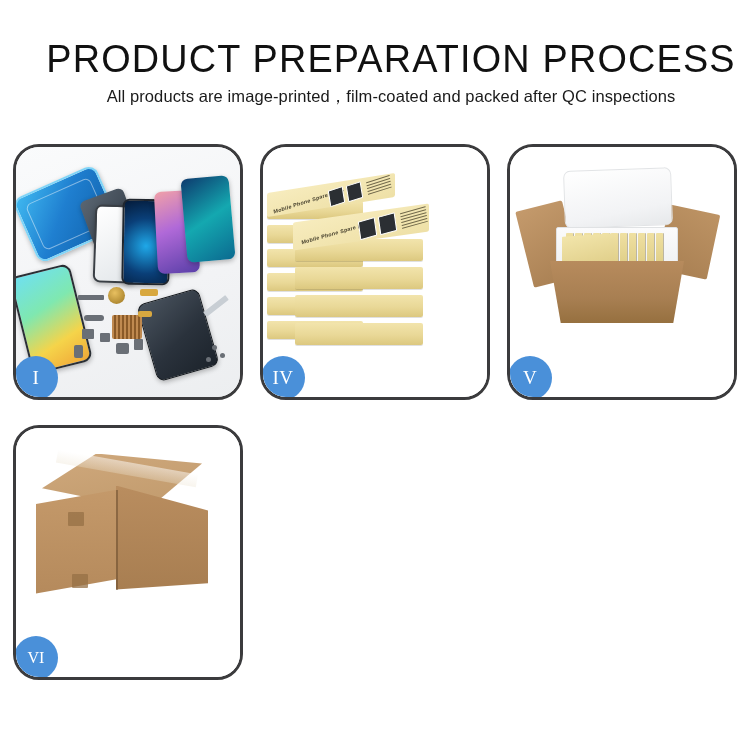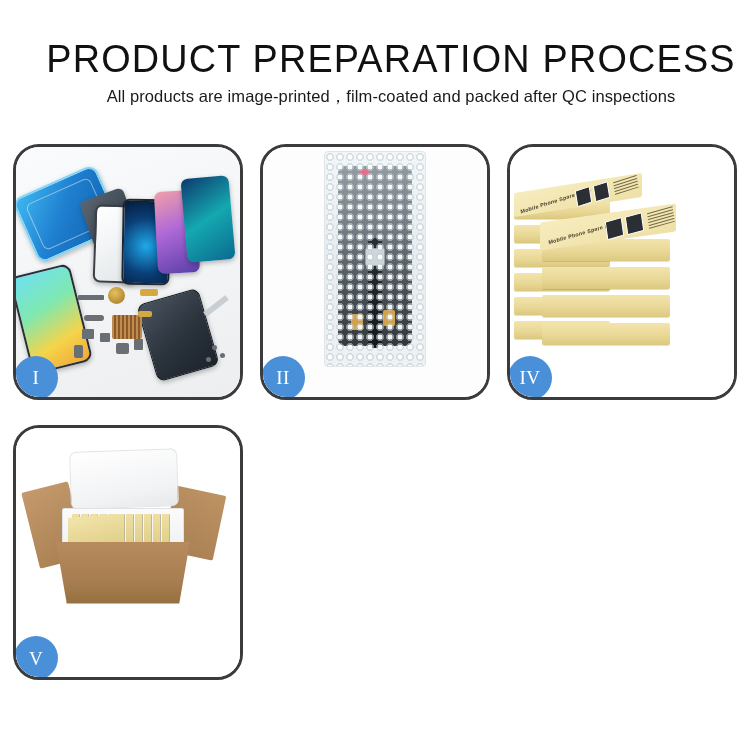--- a/index.html
+++ b/index.html
@@ -278,34 +278,20 @@
         <div class="part" style="left:118px;top:192px;width:9px;height:11px;"></div>
         <div class="part" style="left:58px;top:198px;width:9px;height:13px;border-radius:2px;"></div>
         <div class="part" style="left:196px;top:198px;width:5px;height:5px;border-radius:50%;"></div>
         <div class="part" style="left:204px;top:206px;width:5px;height:5px;border-radius:50%;"></div>
         <div class="part" style="left:190px;top:210px;width:5px;height:5px;border-radius:50%;"></div>
         <div class="part" style="left:186px;top:156px;width:28px;height:6px;transform:rotate(-38deg);background:#c8ced4;"></div>
       </div>
       <div class="badge narrow">I</div>
     </div>
 
-    <div class="panel">
-      <div class="stage p2">
-        <div class="bubblebag">
-          <div class="lcd"></div>
-          <div class="lcd-flex"></div>
-          <div class="lcd-conn"></div>
-          <div class="lcd-gold" style="left:26px;top:162px;"></div>
-          <div class="lcd-gold" style="left:58px;top:158px;"></div>
-          <div class="pinkmark"></div>
-          <div class="bubbles"></div>
-        </div>
-      </div>
-      <div class="badge narrow">II</div>
-    </div>
 
 
     <div class="panel">
       <div class="stage p4">
 
         <div class="bx" style="left:4px;top:54px;width:96px;height:18px;"></div>
         <div class="bx" style="left:4px;top:78px;width:96px;height:18px;"></div>
         <div class="bx" style="left:4px;top:102px;width:96px;height:18px;"></div>
         <div class="bx" style="left:4px;top:126px;width:96px;height:18px;"></div>
         <div class="bx" style="left:4px;top:150px;width:96px;height:18px;"></div>
@@ -364,15 +350,27 @@
             <i style="left:74px;"></i>
           <i style="left:83px;"></i>
             <i style="left:92px;"></i>
         </div>
         <div class="c5-slab"></div>
         <div class="c5-body"></div>
       </div>
       <div class="badge narrow">V</div>
     </div>
 
+    <div class="panel">
+      <div class="stage p6">
+        <div class="c6-top"></div>
+        <div class="c6-tape"></div>
+        <div class="c6-left"></div>
+        <div class="c6-right"></div>
+        <div class="c6-seam" style="left:100px;top:62px;width:1.5px;height:100px;"></div>
+        <div class="c6-tab" style="left:52px;top:84px;width:16px;height:14px;"></div>
+        <div class="c6-tab" style="left:56px;top:146px;width:16px;height:14px;"></div>
+      </div>
+      <div class="badge wide">VI</div>
+    </div>
 
   </div>
 </div>
 
 </body></html>

